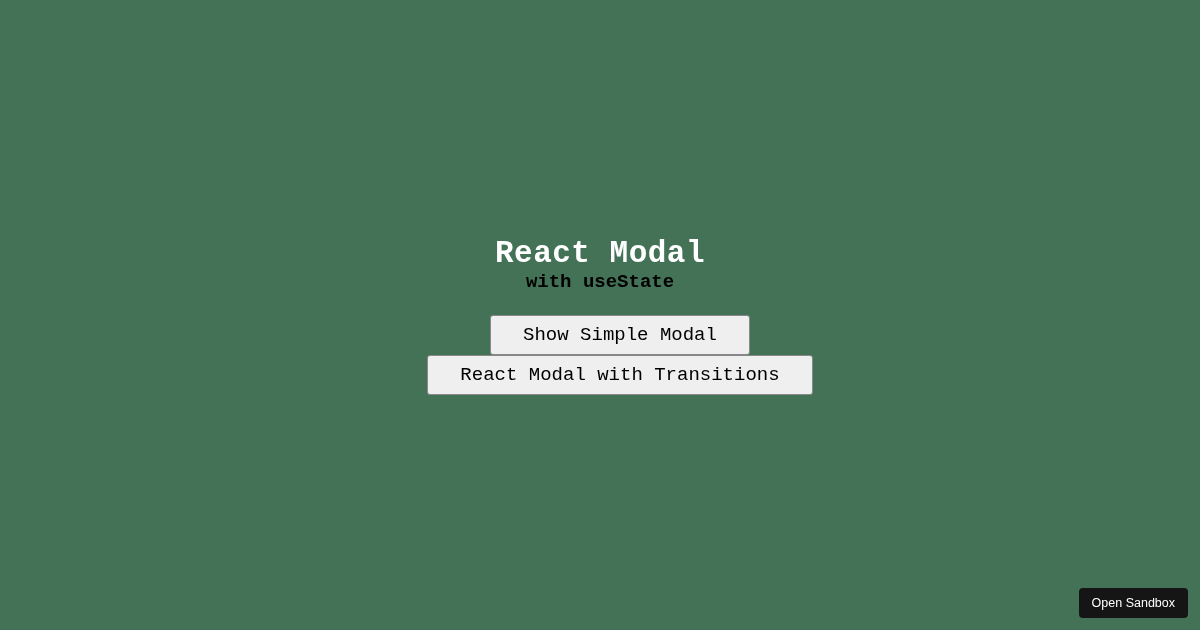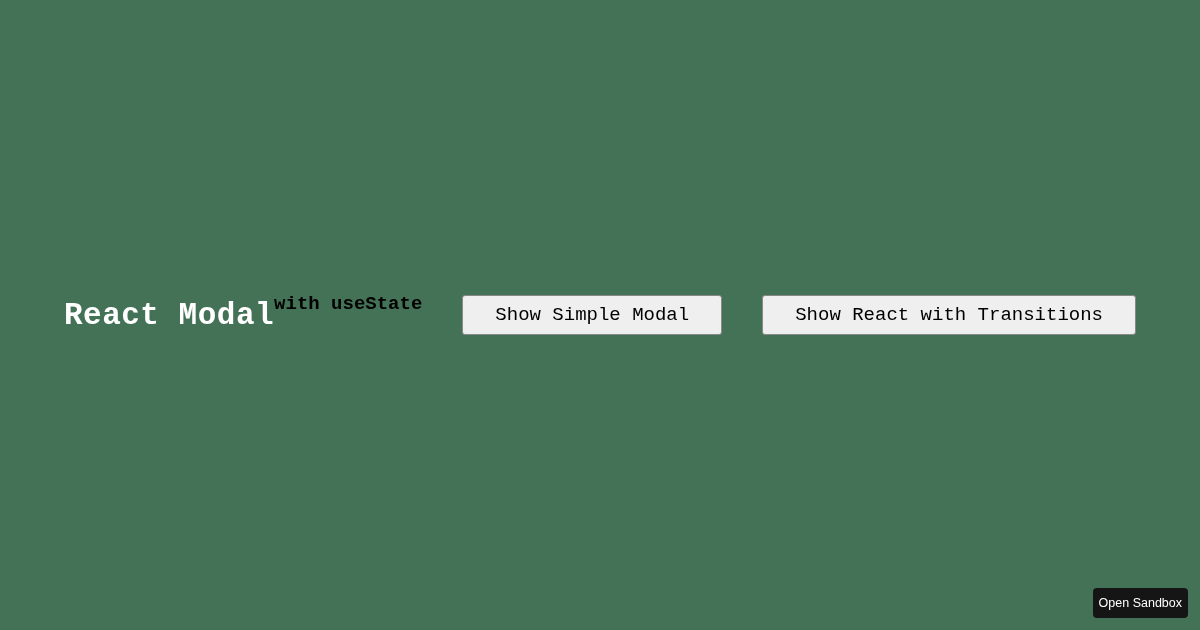--- a/index.html
+++ b/index.html
@@ -13,21 +13,21 @@
       background-color: #447256;
       font-family: 'Courier New', Courier, monospace;
       display: flex;
       align-items: center;
       justify-content: center;
       position: relative;
       overflow: hidden;
     }
     .container {
       display: flex;
-      flex-direction: row;
+      flex-direction: column;
       align-items: center;
     }
     .title {
       color: #ffffff;
       font-size: 31px;
       font-weight: bold;
       font-family: 'Courier New', Courier, monospace;
       letter-spacing: 0.5px;
     }
     .subtitle {
@@ -49,29 +49,29 @@
       margin-left: 40px;
     }
     .sandbox-btn {
       position: absolute;
       bottom: 12px;
       right: 12px;
       background-color: #151515;
       color: #ffffff;
       border: none;
       border-radius: 4px;
-      padding: 8px 6px;
+      padding: 8px 13px;
       font-size: 12.5px;
       font-family: -apple-system, BlinkMacSystemFont, 'Segoe UI', Arial, sans-serif;
       cursor: pointer;
     }
   </style>
 </head>
 <body>
 
 <div class="container">
   <h1 class="title">React Modal</h1>
   <h2 class="subtitle">with useState</h2>
   <button class="btn">Show Simple Modal</button>
-  <button class="btn">Show React with Transitions</button>
+  <button class="btn">React Modal with Transitions</button>
 </div>
 
 <button class="sandbox-btn">Open Sandbox</button>
 
 </body></html>

